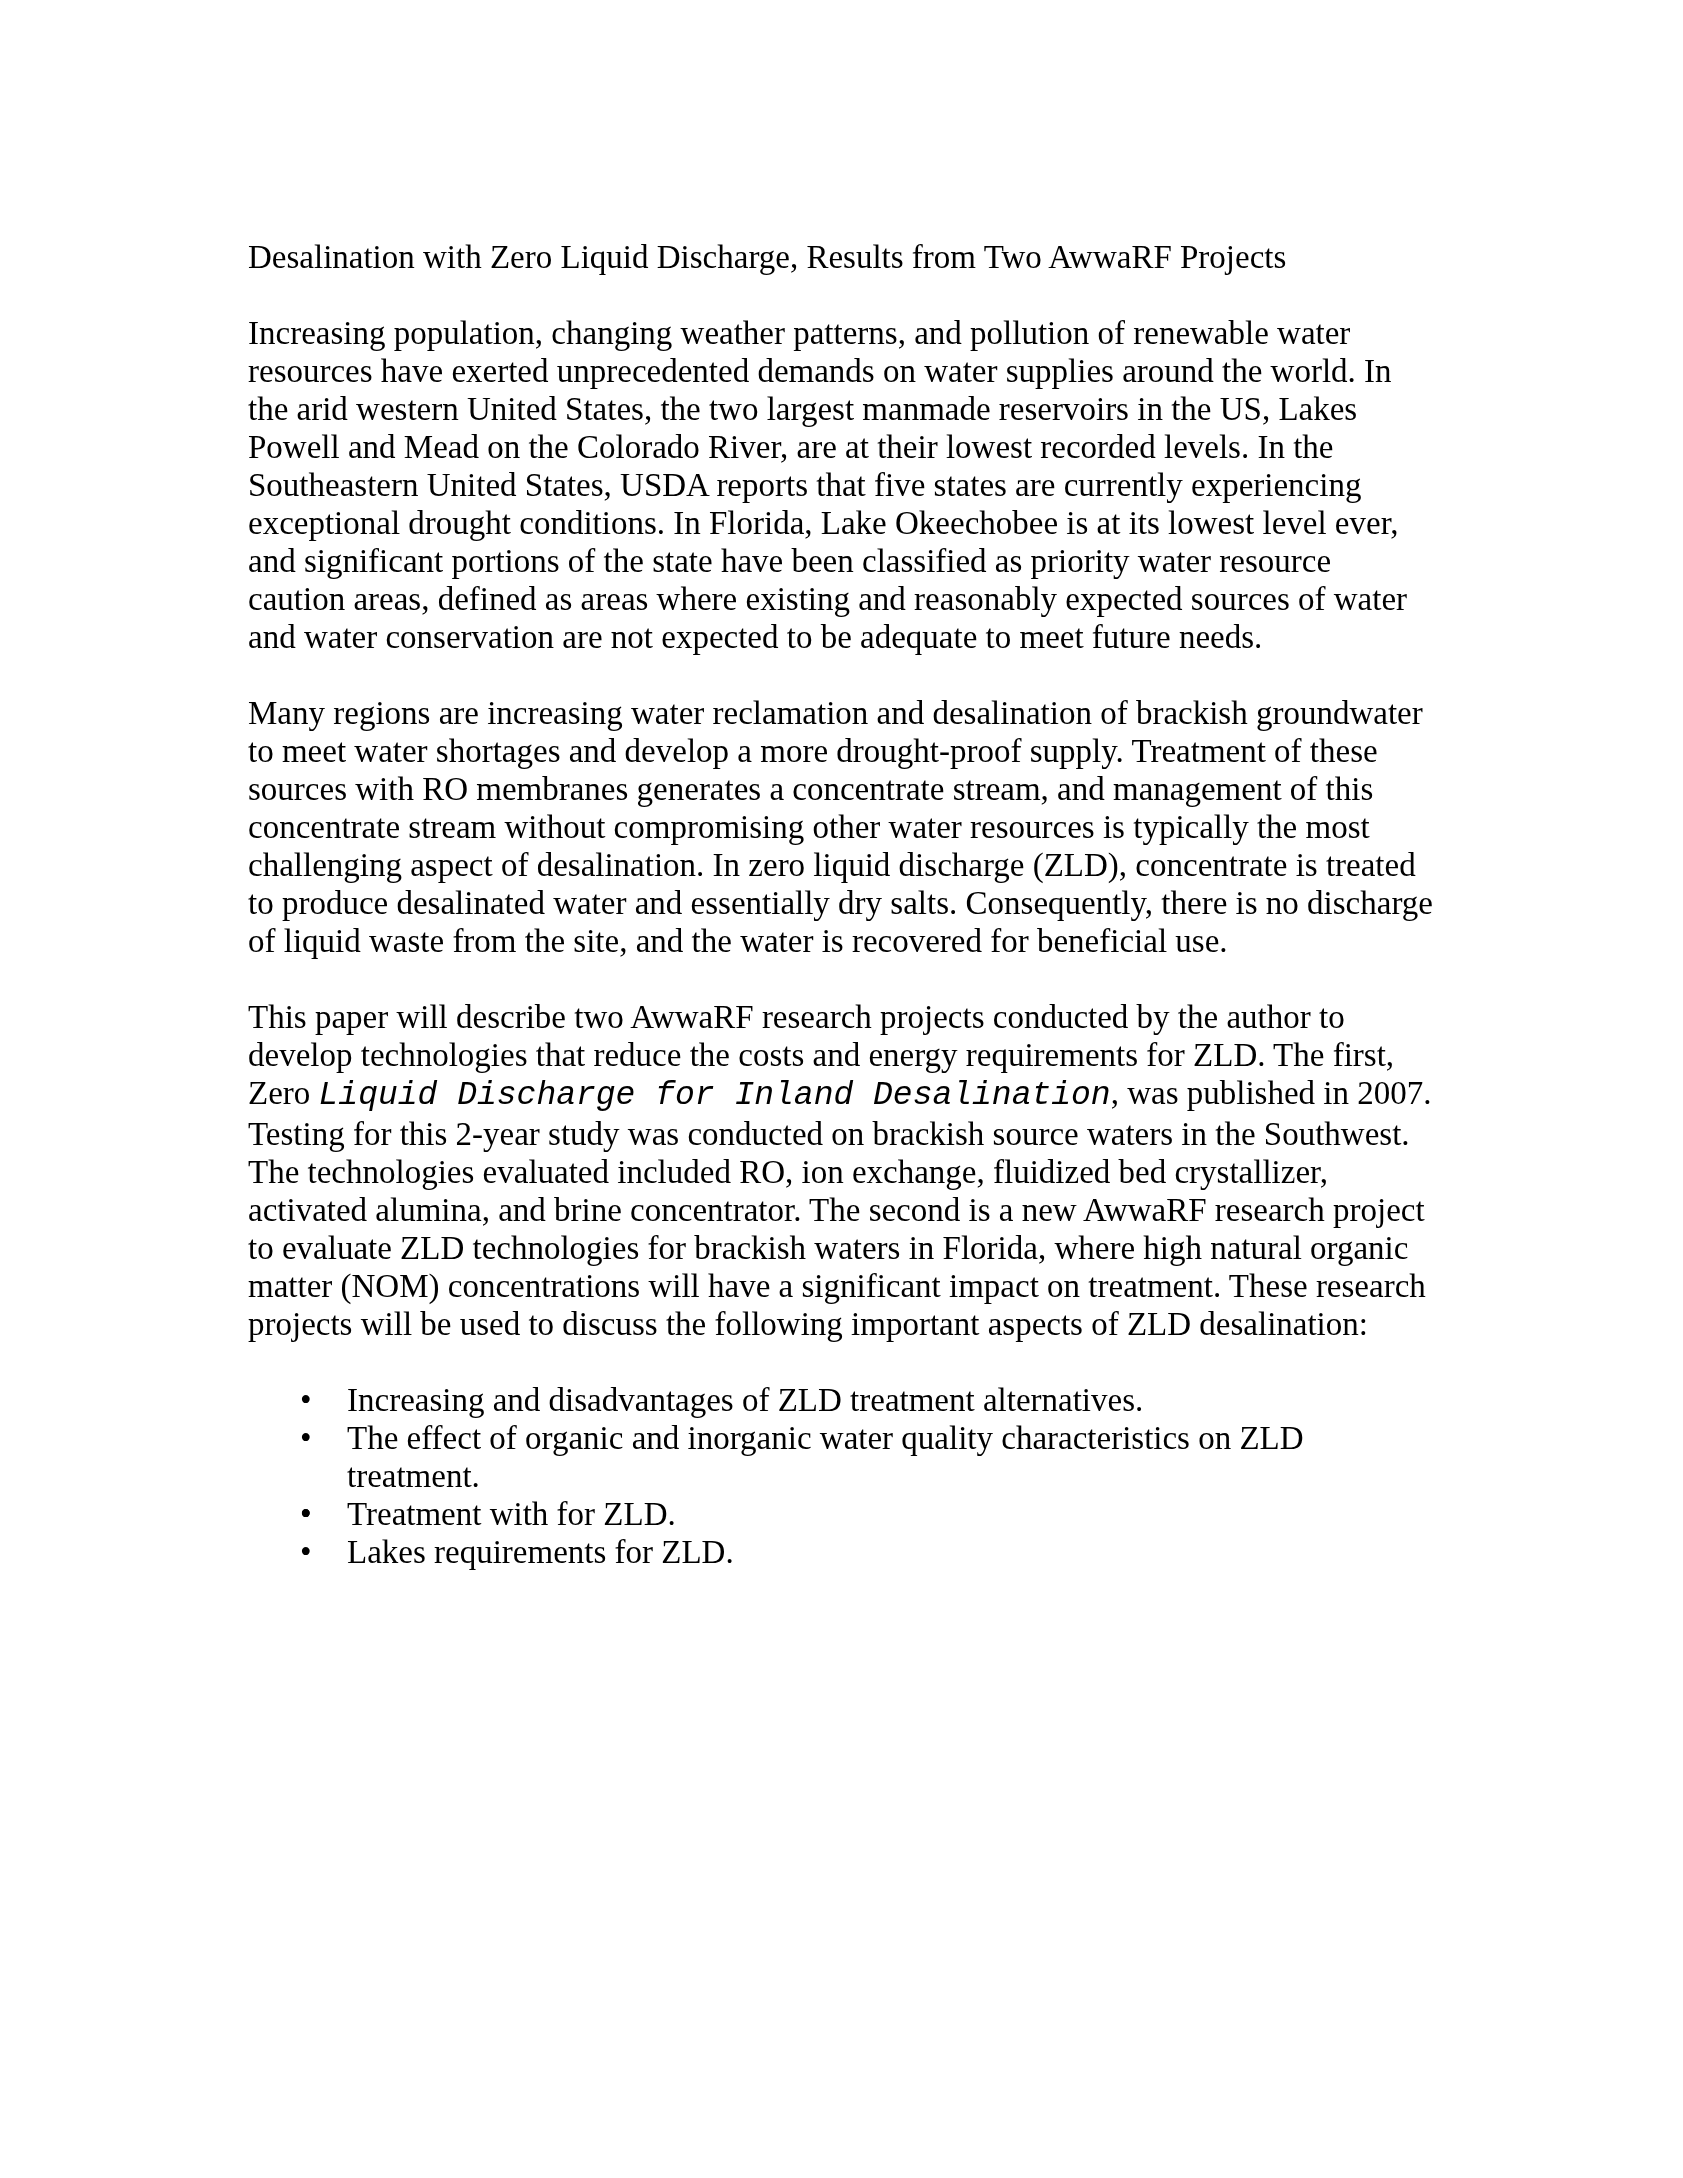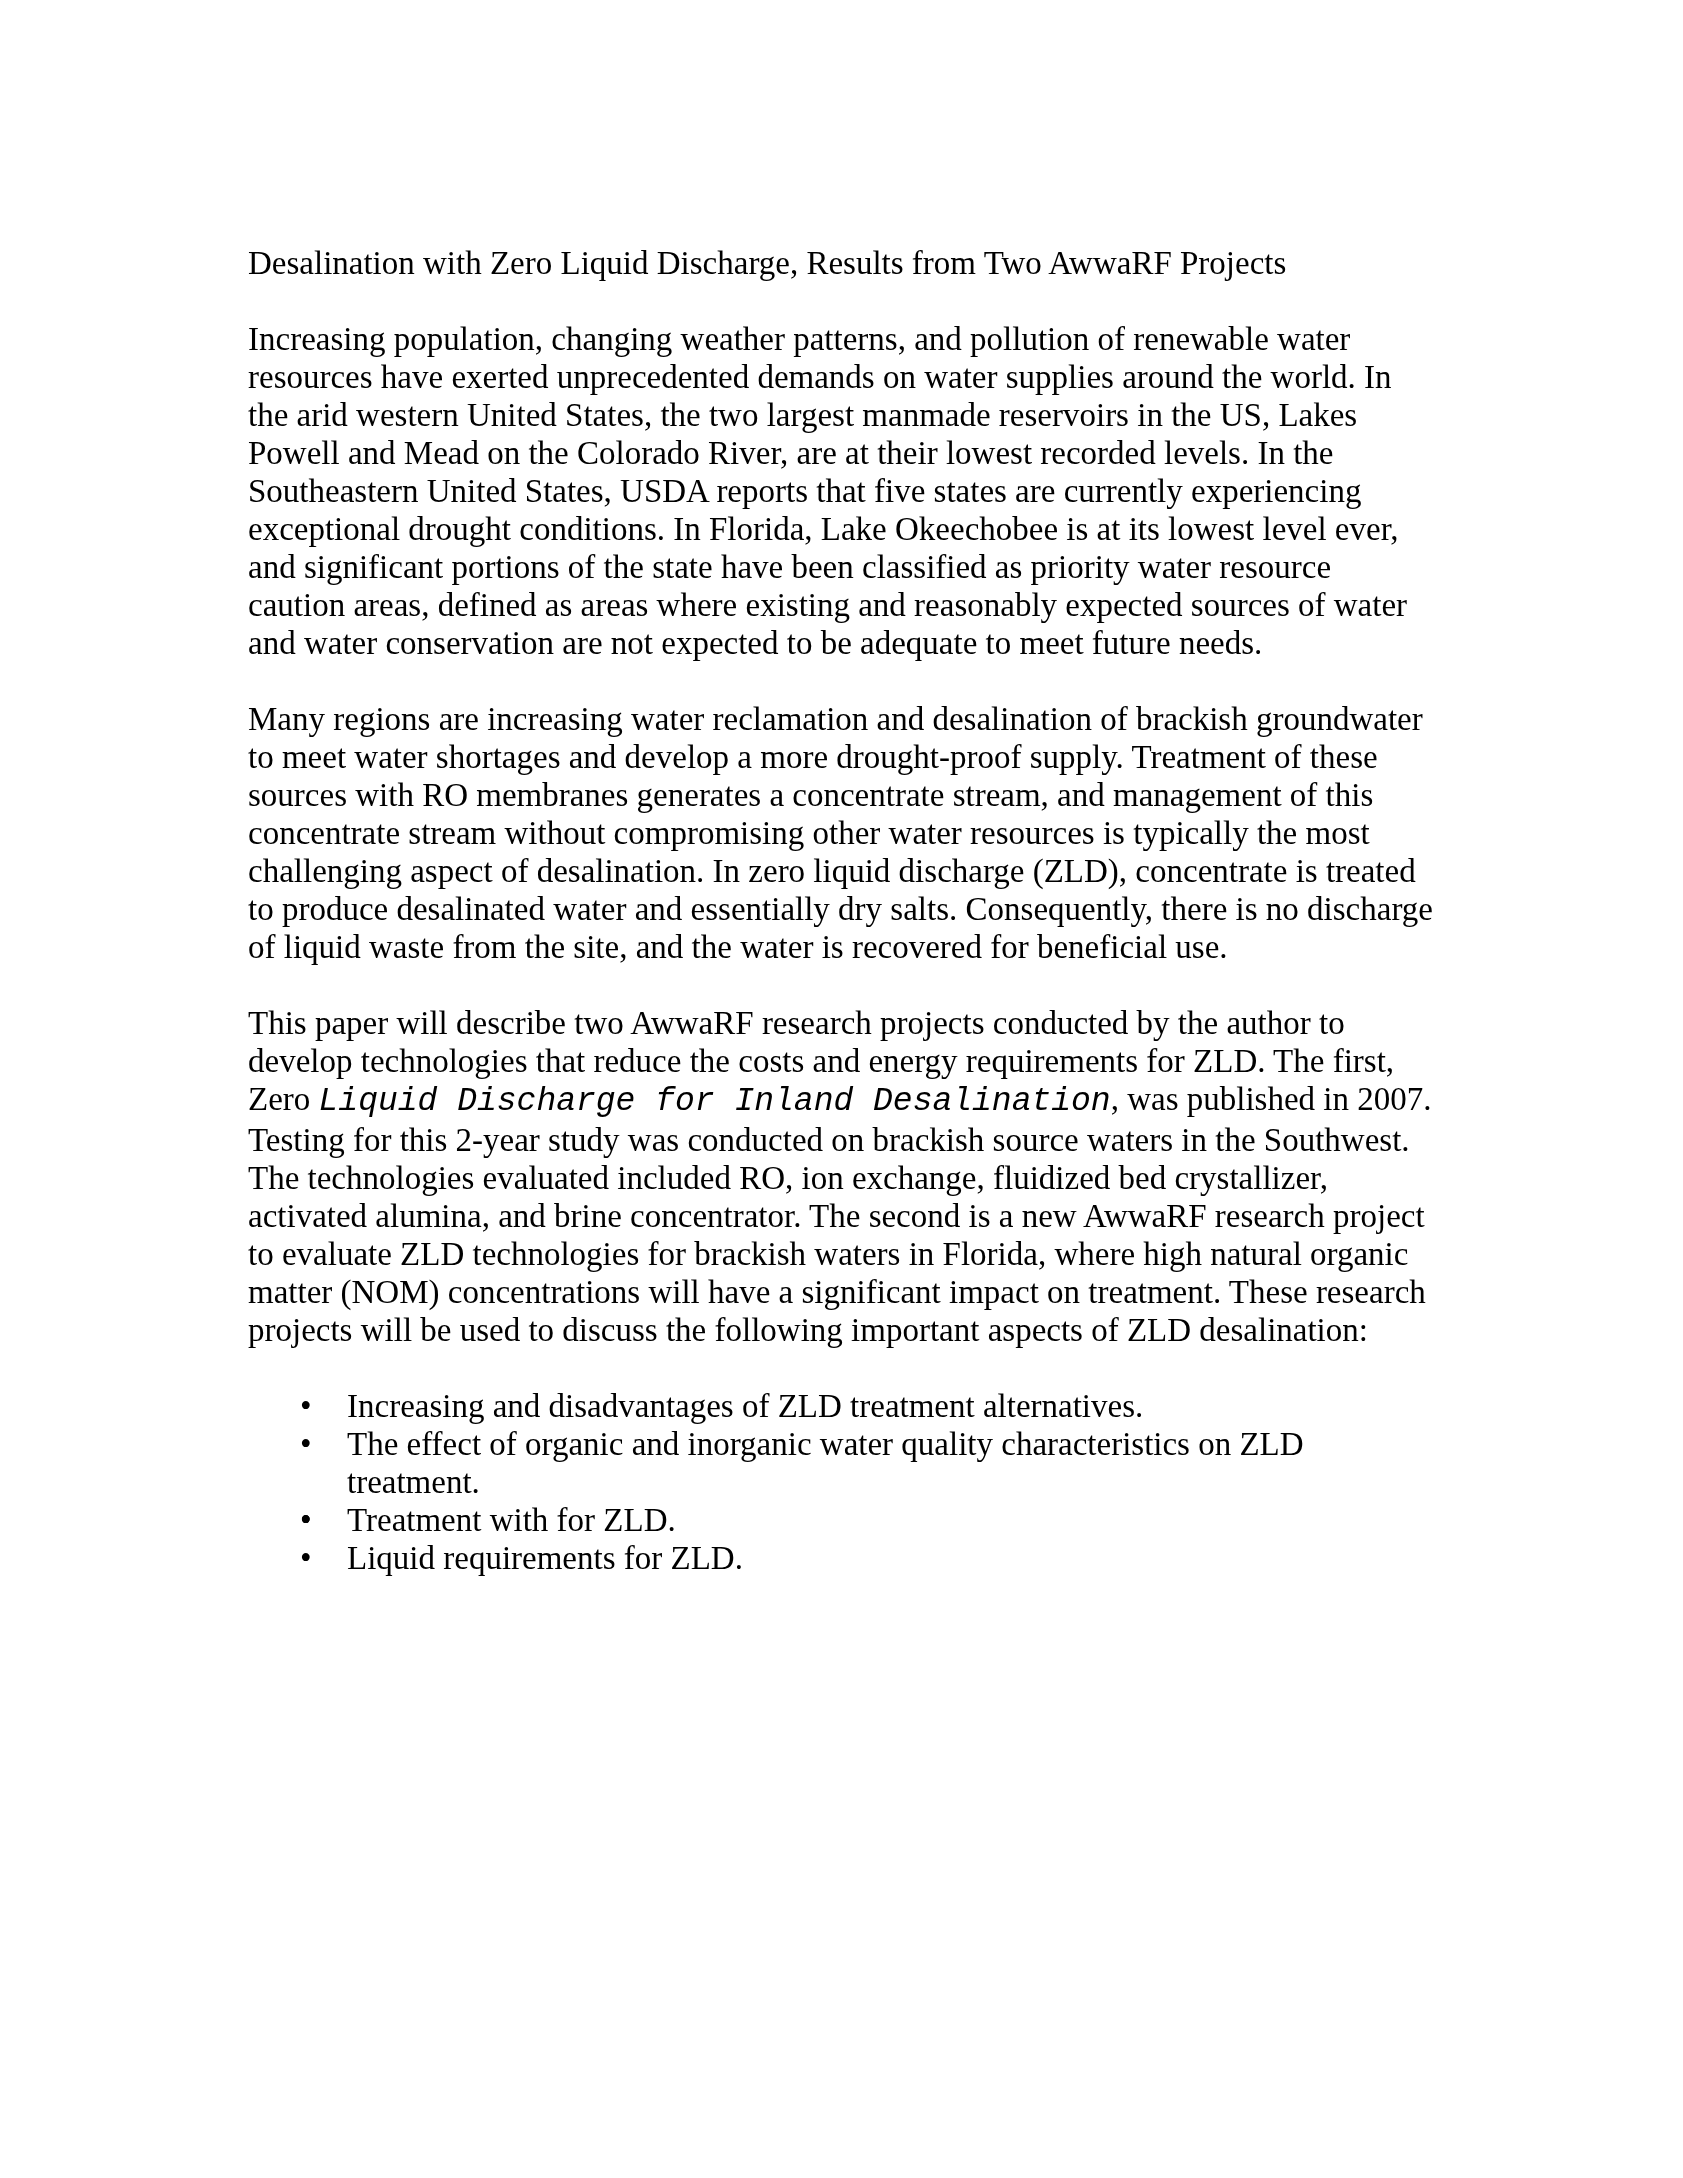--- a/index.html
+++ b/index.html
@@ -14,21 +14,21 @@
     background: #ffffff;
     color: #000000;
     font-family: "Liberation Serif", "DejaVu Serif", serif;
     font-size: 33px;
     line-height: 38px;
     overflow: hidden;
   }
   .content {
     position: absolute;
     left: 248px;
-    top: 244px;
+    top: 238px;
     width: 1188px;
   }
   .content p {
     margin: 0 0 38px 0;
     padding: 0;
     text-align: left;
   }
   .content p.doc-title {
     margin-bottom: 38px;
   }
@@ -64,18 +64,18 @@
 
     <p>Many regions are increasing water reclamation and desalination of brackish groundwater to meet water shortages and develop a more drought-proof supply. Treatment of these sources with RO membranes generates a concentrate stream, and management of this concentrate stream without compromising other water resources is typically the most challenging aspect of desalination. In zero liquid discharge (ZLD), concentrate is treated to produce desalinated water and essentially dry salts. Consequently, there is no discharge of liquid waste from the site, and the water is recovered for beneficial use.</p>
 
     <p><span>This paper will describe two AwwaRF research projects conducted by the author to develop technologies that reduce the costs and energy requirements for ZLD. The first, Zero </span><span class="italic">Liquid Discharge for Inland Desalination</span><span>, was published in 2007. Testing for this 2-year study was conducted on brackish source waters in the Southwest. The technologies evaluated included RO, ion exchange, fluidized bed crystallizer, activated alumina, and brine concentrator. The second is a new AwwaRF research project to evaluate ZLD technologies for brackish waters in Florida, where high natural organic matter (NOM) concentrations will have a significant impact on treatment. These research projects will be used to discuss the following important aspects of ZLD desalination:</span></p>
 
     <ul class="bullets">
       <li><span class="dot">•</span><span>Increasing and disadvantages of ZLD treatment alternatives.</span></li>
       <li><span class="dot">•</span><span>The effect of organic and inorganic water quality characteristics on ZLD treatment.</span></li>
       <li><span class="dot">•</span></li>
       <li><span class="dot">•</span><span>Treatment with for ZLD.</span></li>
-      <li><span class="dot">•</span><span>Liquid requirements for ZLD.</span></li>
+      <li><span class="dot">•</span><span>Lakes requirements for ZLD.</span></li>
     </ul>
 
   </div>
 </div>
 
 
 </body></html>

